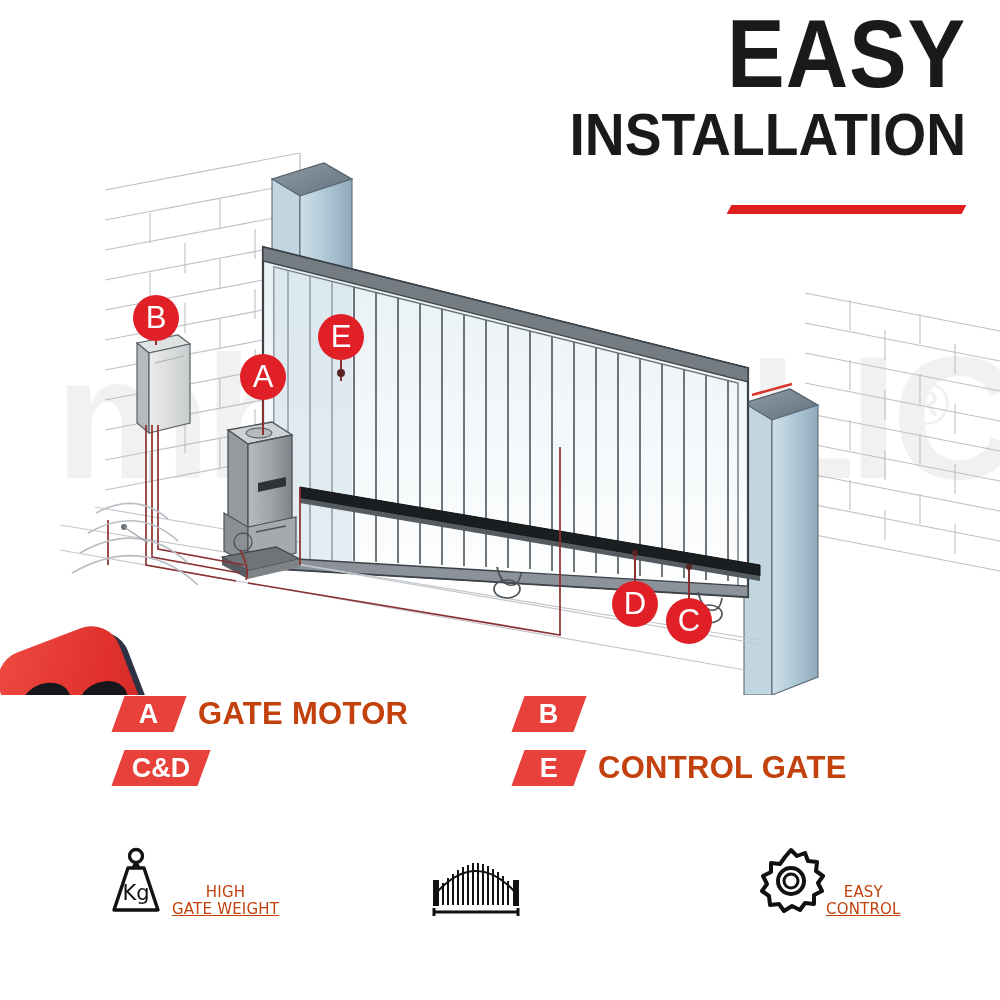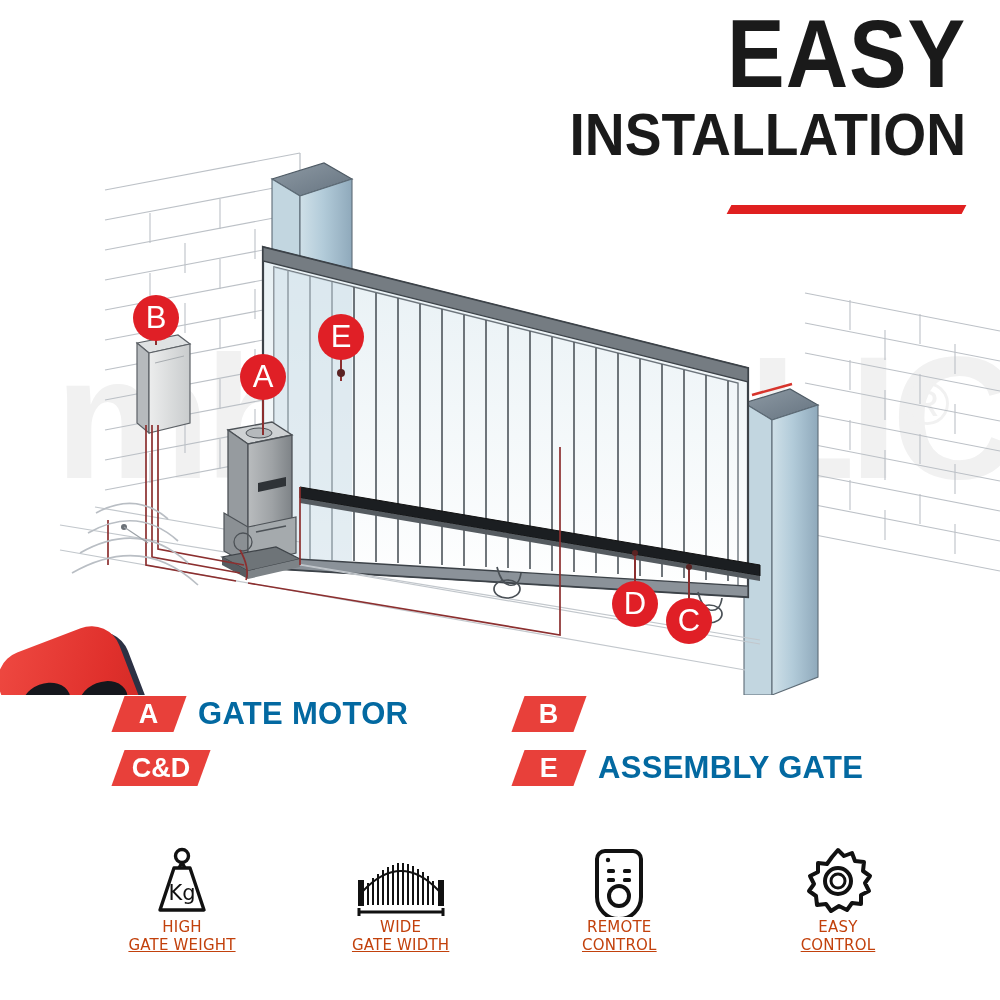--- a/index.html
+++ b/index.html
@@ -69,30 +69,30 @@
   .badge span{
     transform:skewX(20deg);
     color:#ffffff;font-weight:bold;font-size:27px;
     font-family:"Liberation Sans", sans-serif;
     letter-spacing:0px;
   }
   .badge.wide{min-width:86px;}
   .badge.wide span{font-size:27px;}
   .legend-label{
     font-family:"Liberation Sans", sans-serif;
-    font-weight:bold;font-size:31px;color:#0369a1;
+    font-weight:bold;font-size:31px;color:#c2410c;
     letter-spacing:0.3px;white-space:nowrap;
   }
 
   
   .features{
     position:absolute;left:100px;top:845px;width:820px;
     display:flex;justify-content:space-between;align-items:flex-start;
   }
-  .feature{width:164px;display:flex;flex-direction:column;align-items:center;}
+  .feature{width:164px;display:flex;align-items:flex-end;}
   .feature-icon{height:74px;display:flex;align-items:center;justify-content:center;}
   .feature-label{
     margin-top:0;text-align:center;
     font-family:"DejaVu Sans", sans-serif;
     font-size:15px;color:#c2410c;line-height:1.18;
     letter-spacing:0.2px;white-space:nowrap;
   }
   .feature-label .l2{display:block;text-decoration:underline;}
   .ip-strong{font-weight:bold;}
 </style>
@@ -389,21 +389,21 @@
     <div class="legend-row">
       <div class="legend-cell left">
         <div class="badge wide">
           <span>C&amp;D</span>
         </div>
       </div>
       <div class="legend-cell right">
         <div class="badge">
           <span>E</span>
         </div>
-        <div class="legend-label">ASSEMBLY GATE</div>
+        <div class="legend-label">CONTROL GATE</div>
       </div>
     </div>
 
   </div>
 
   <div class="features">
 
     <div class="feature">
       <div class="feature-icon">
         <svg width="72" height="70" viewBox="0 0 72 70">
@@ -438,46 +438,23 @@
               <path d="M70,25 L70,58"></path>
             <path d="M75,29 L75,58"></path>
               <path d="M80,34 L80,58"></path>
           </g>
           <rect x="5" y="33" width="6" height="26" fill="#111"></rect>
           <rect x="85" y="33" width="6" height="26" fill="#111"></rect>
           <path d="M5,65 L91,65" stroke="#111" stroke-width="3"></path>
           <path d="M6,61 L6,69 M90,61 L90,69" stroke="#111" stroke-width="3"></path>
         </svg>
       </div>
-      <div class="feature-label">
-        <span>WIDE</span>
-        <span class="l2">GATE WIDTH</span>
-      </div>
     </div>
 
 
-    <div class="feature">
-      <div class="feature-icon">
-        <svg width="54" height="70" viewBox="0 0 54 70">
-          <path d="M13,4 L41,4 A8,8 0 0 1 49,12 L49,50 A22,22 0 0 1 5,50 L5,12 A8,8 0 0 1 13,4 Z" fill="none" stroke="#111" stroke-width="4"></path>
-          <circle cx="16" cy="13" r="2.2" fill="#111"></circle>
-          <g fill="#111">
-            <rect x="15" y="22" width="8" height="4" rx="1.6"></rect>
-            <rect x="31" y="22" width="8" height="4" rx="1.6"></rect>
-            <rect x="15" y="31" width="8" height="4" rx="1.6"></rect>
-            <rect x="31" y="31" width="8" height="4" rx="1.6"></rect>
-          </g>
-          <circle cx="27" cy="49" r="10" fill="none" stroke="#111" stroke-width="4"></circle>
-        </svg>
-      </div>
-      <div class="feature-label">
-        <span>REMOTE</span>
-        <span class="l2">CONTROL</span>
-      </div>
-    </div>
 
     <div class="feature">
       <div class="feature-icon">
         <svg width="70" height="70" viewBox="0 0 70 70">
           <path d="M35,3
                    L41,9 L49,6 L52,14 L61,15 L60,24 L67,29 L62,36 L66,44 L58,48 L58,57 L49,56
                    L44,63 L36,59 L28,64 L23,57 L14,58 L13,49 L6,44 L11,37 L7,29 L15,25 L15,16
                    L24,17 L29,10 L35,3 Z" fill="none" stroke="#111" stroke-width="4" stroke-linejoin="round"></path>
           <circle cx="35" cy="34" r="13" fill="none" stroke="#111" stroke-width="4"></circle>
           <circle cx="35" cy="34" r="7" fill="none" stroke="#111" stroke-width="3"></circle>

